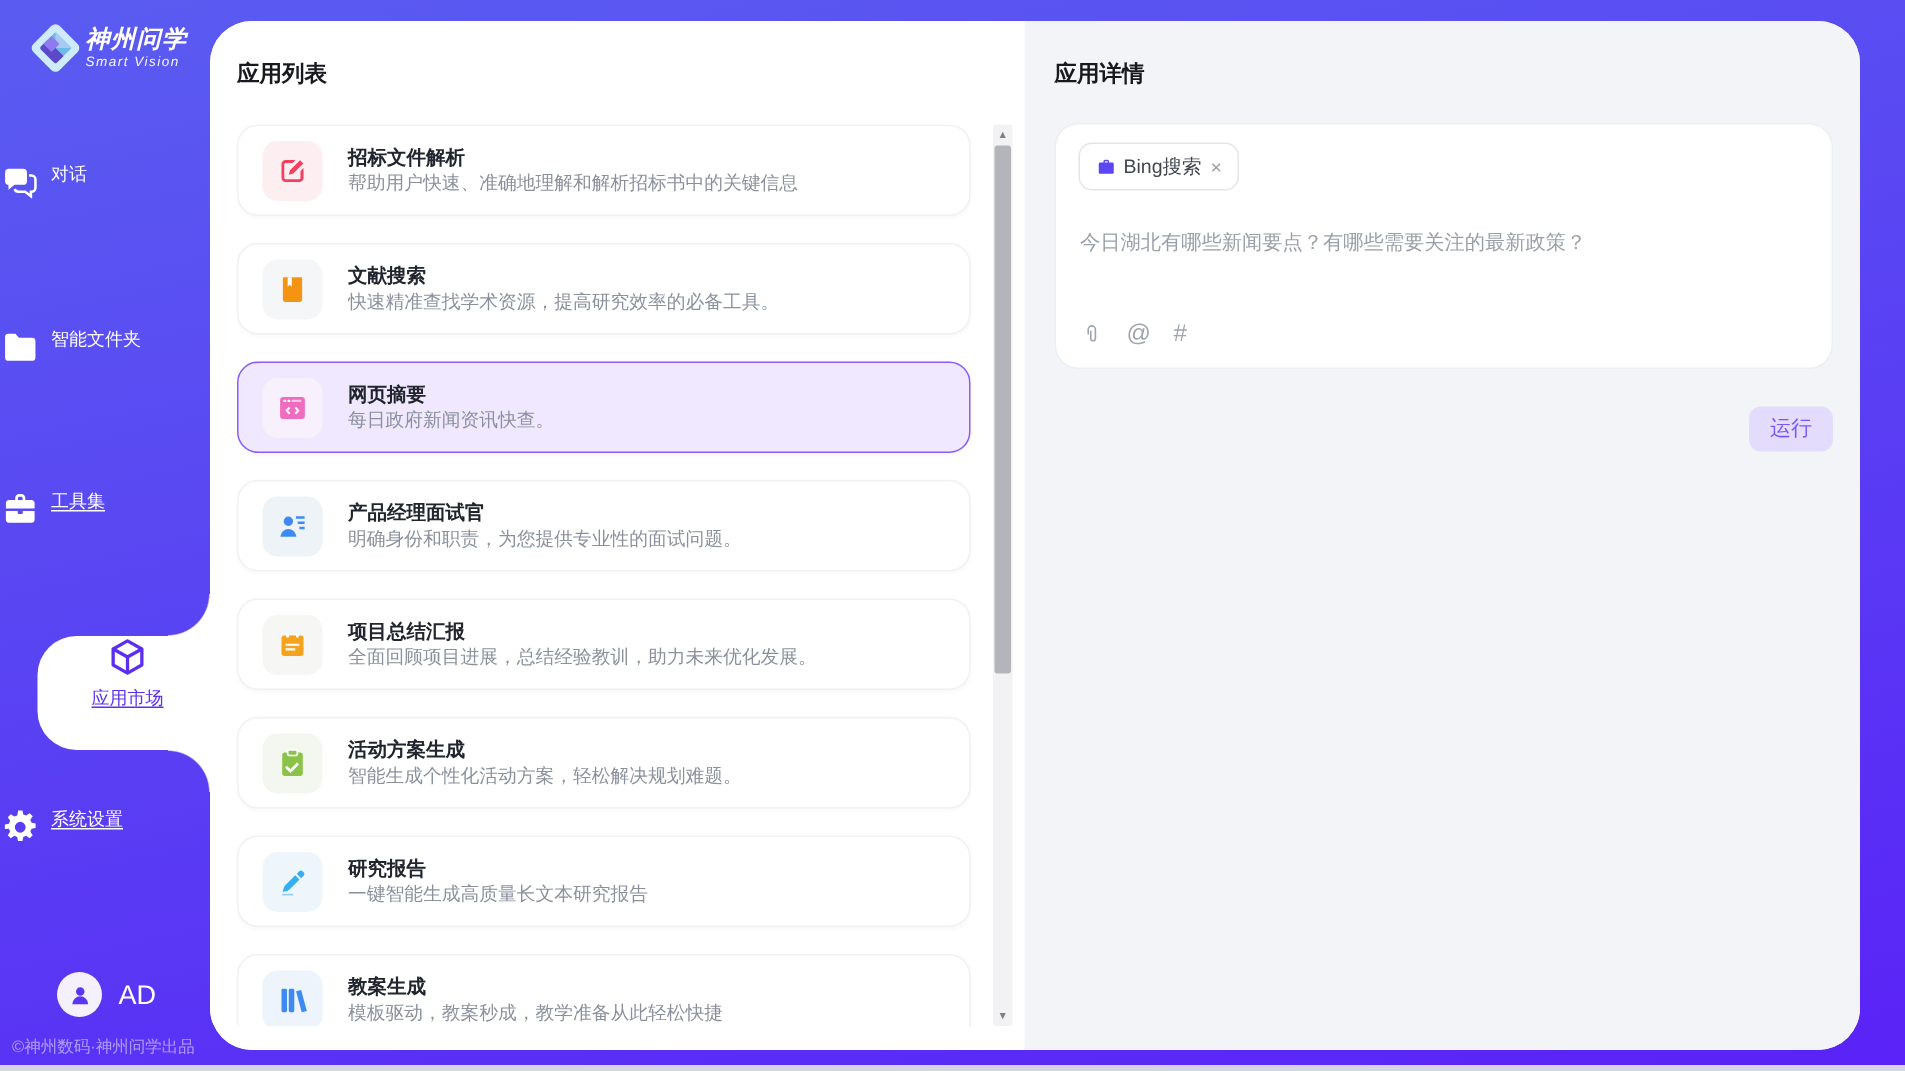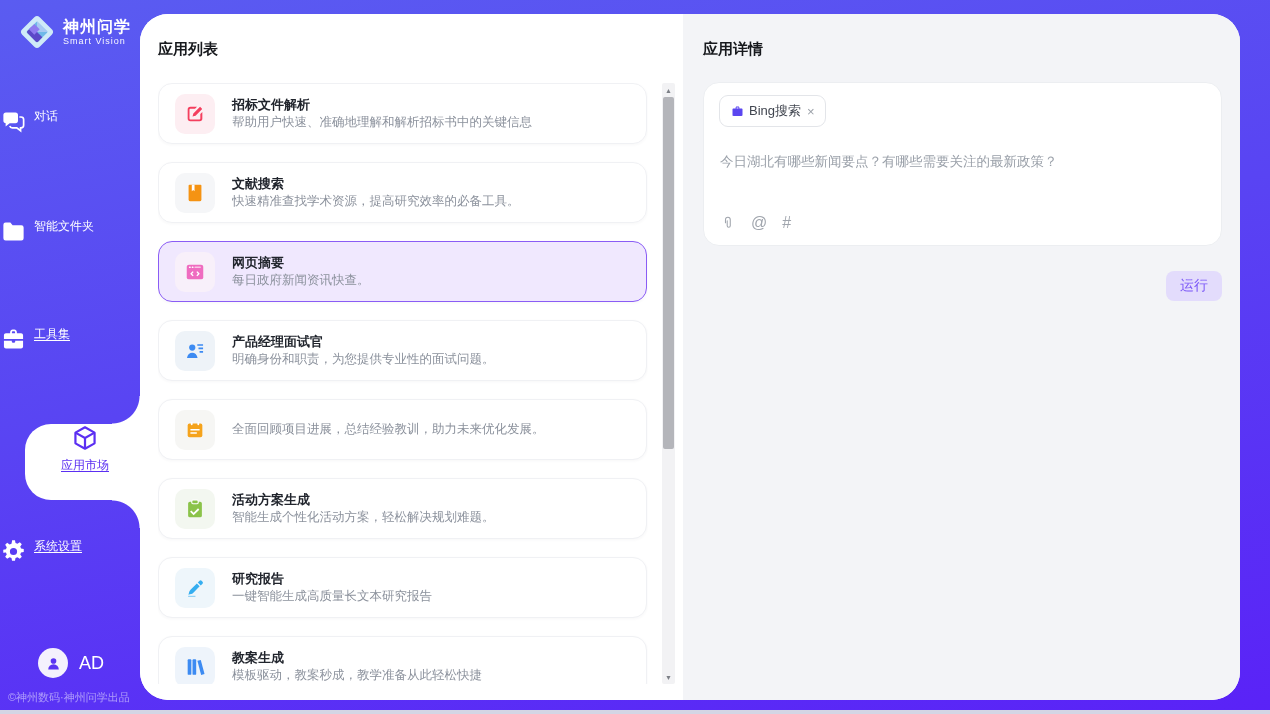--- a/index.html
+++ b/index.html
@@ -2,21 +2,21 @@
 <html><head>
 <meta charset="utf-8">
 <style>
   * { margin:0; padding:0; box-sizing:border-box; }
   html,body { width:1270px; height:714px; font-family:"Liberation Sans","DejaVu Sans",sans-serif; }
   #screen { position:relative; width:1270px; height:714px; overflow:hidden;
     background:linear-gradient(168deg,#5a5cf1 0%,#5944f3 45%,#5a22f7 100%); }
 
   
   .sidebar { position:absolute; left:0; top:0; width:140px; height:714px; color:#fff; }
-  .logo { position:absolute; left:18px; top:13px; display:flex; align-items:center; gap:7px; }
+  .logo { position:absolute; left:18px; top:13px; display:flex; align-items:center; gap:1px;font-style:italic; }
   .logo-mark { width:38px; height:38px; flex:0 0 auto; }
   .logo-title { font-size:16px; font-weight:bold; letter-spacing:1px; line-height:1.1; }
   .logo-sub { font-size:9px; letter-spacing:1px; opacity:.95; }
 
   .nav-item { position:absolute; left:0; width:140px; display:flex; flex-direction:row;
     align-items:flex-start; gap:7px; cursor:pointer; }
   .nav-item svg { width:27px; height:27px; }
   .nav-label { font-size:12px; color:#fff; }
   .nav-label.u { text-decoration:underline; text-underline-offset:2px; }
 
@@ -226,20 +226,21 @@
         <div class="app-card">
           <div class="app-icon" style="background-color: rgb(246, 246, 244);">
             <svg viewBox="0 0 24 24" fill="currentColor" style="color: rgb(245, 163, 28);">
               <rect x="4" y="5" width="16" height="15" rx="2"></rect>
               <rect fill="#fff" x="7.4" y="3.2" width="2" height="3.6" rx="1"></rect>
               <rect fill="#fff" x="14.6" y="3.2" width="2" height="3.6" rx="1"></rect>
               <path fill="#fff" d="M7 11h10v1.6H7zM7 14.4h7V16H7z"></path>
             </svg>
           </div>
           <div class="app-texts">
+            <span class="app-name">项目总结汇报</span>
             <span class="app-desc">全面回顾项目进展，总结经验教训，助力未来优化发展。</span>
           </div>
         </div>
 
         <div class="app-card">
           <div class="app-icon" style="background-color: rgb(243, 247, 240);">
             <svg viewBox="0 0 24 24" fill="currentColor" style="color: rgb(139, 195, 74);">
               <rect x="4.5" y="4" width="15" height="17" rx="2"></rect>
               <rect x="8.5" y="2.2" width="7" height="4" rx="1.2" stroke="#fff" stroke-width="1.2"></rect>
               <path fill="#fff" d="M8 13.6l2.5 2.5 4.8-4.8 1.4 1.4-6.2 6.2-3.9-3.9z"></path>

